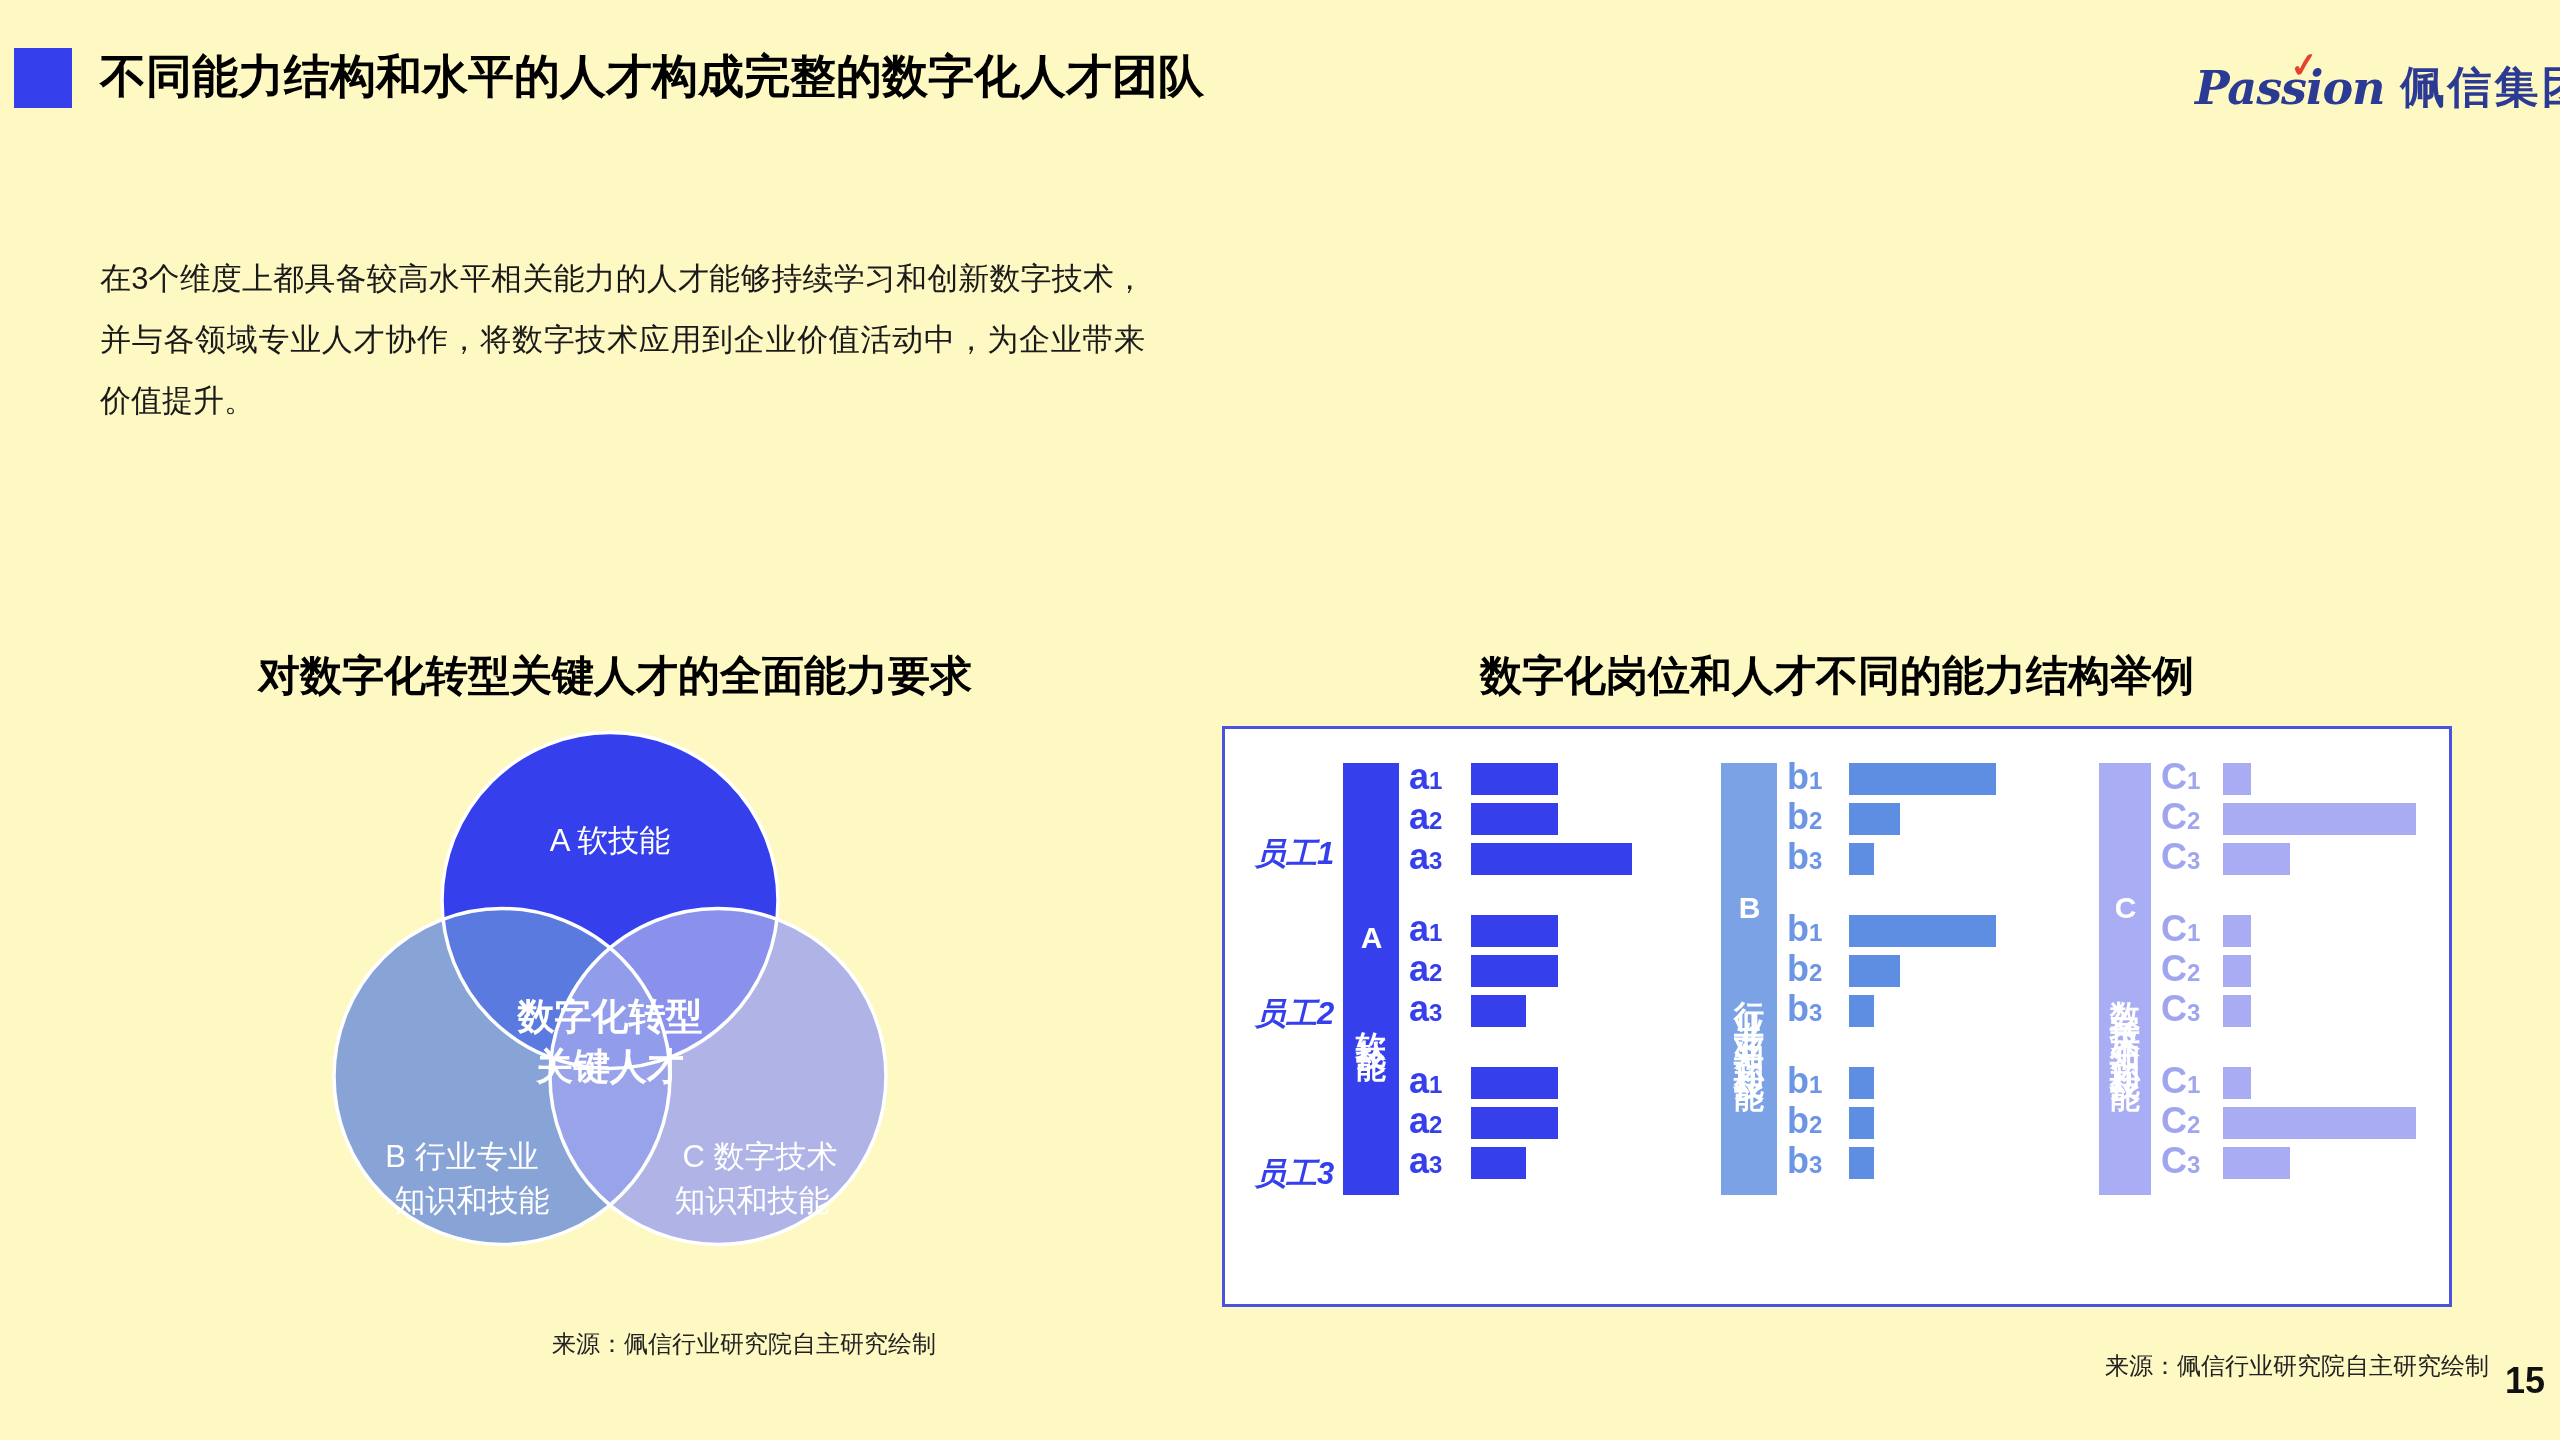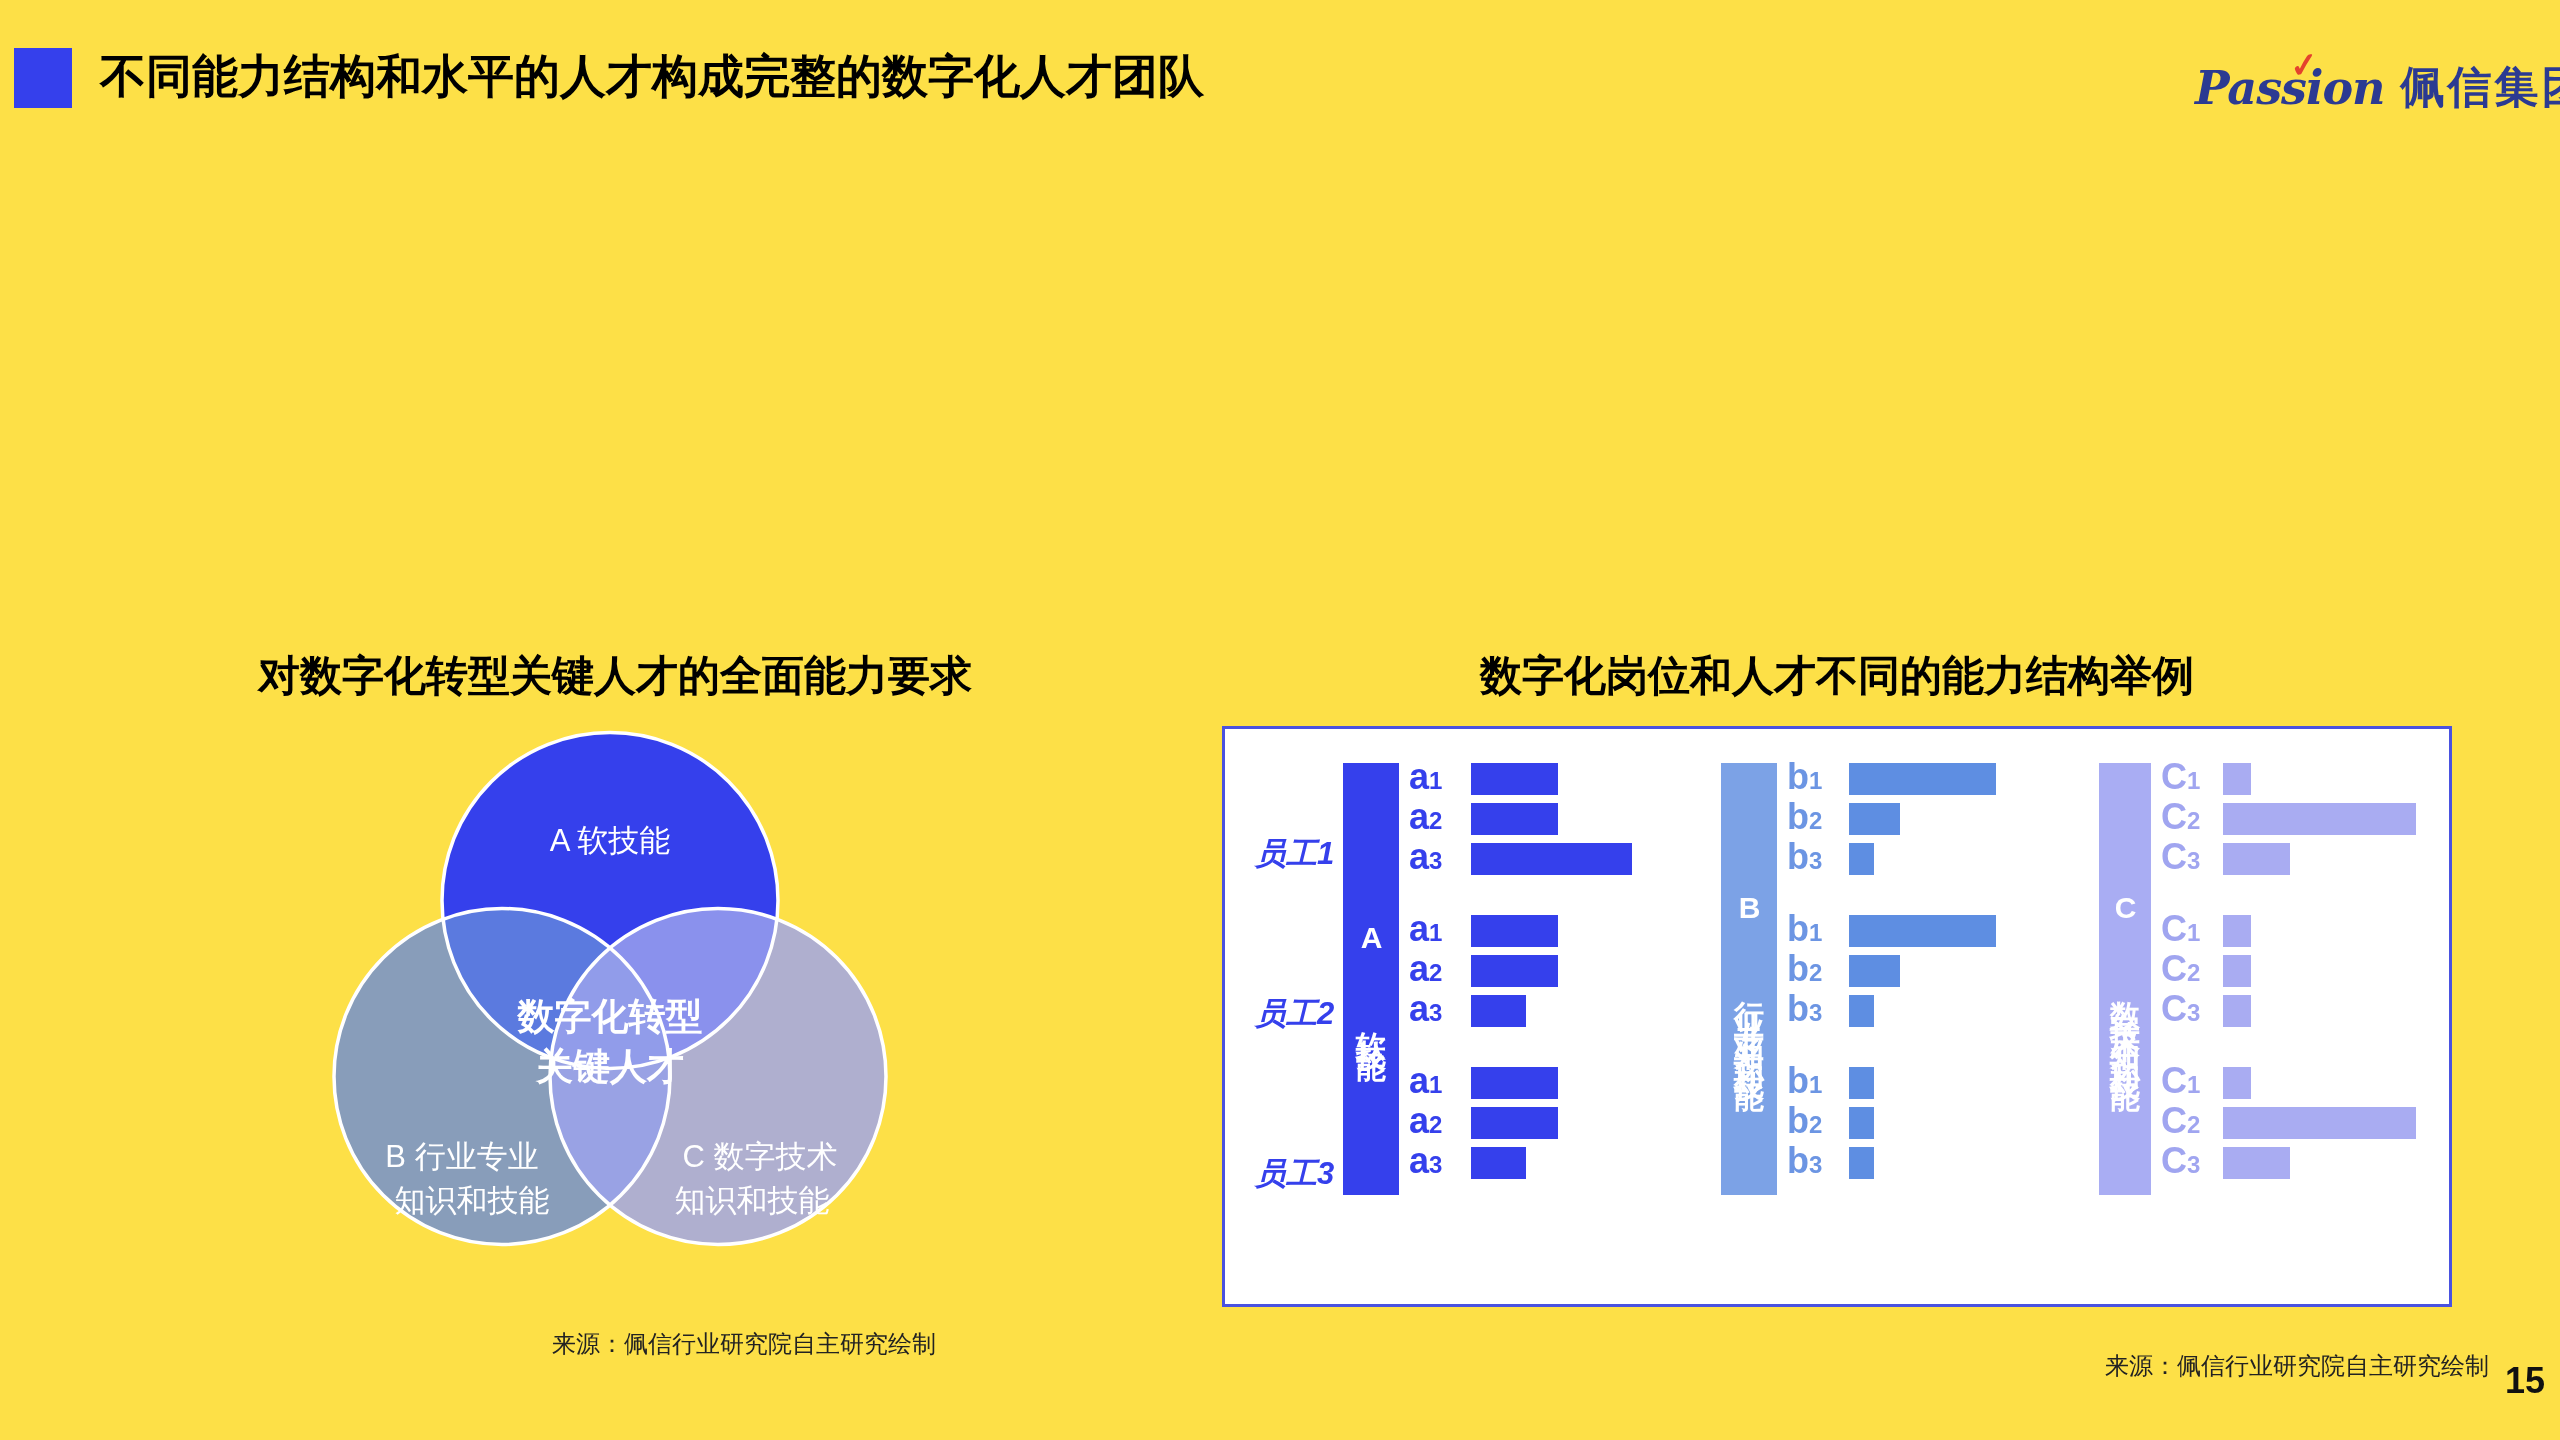--- a/index.html
+++ b/index.html
@@ -1,18 +1,18 @@
 <!DOCTYPE html>
 <html><head>
 <meta charset="utf-8">
 <style>
   * { margin:0; padding:0; box-sizing:border-box; }
   html,body { background:#ffffff; }
   .slide {
-    position:relative; width:2560px; height:1440px; background:#fde047;
+    position:relative; width:2560px; height:1440px; background:#fef9c3;
     font-family:"Liberation Sans", sans-serif; overflow:hidden; color:#1a1a1a;
   }
 
   
   .header-square { position:absolute; left:14px; top:48px; width:58px; height:60px; background:#3540EC; }
   .slide-title {
     position:absolute; left:100px; top:46px; font-size:46px; font-weight:800;
     color:#000; letter-spacing:0px; white-space:nowrap;
   }
   .logo { position:absolute; left:2195px; top:58px; display:flex; align-items:center; gap:16px; }
@@ -81,20 +81,21 @@
 
   <div class="logo">
     <span class="logo-en">
       <span>Passion</span>
       <span class="logo-check">✓</span>
     </span>
     <span class="logo-cn">佩信集团</span>
   </div>
 
   <div class="body-col col-left">
+    <p>在3个维度上都具备较高水平相关能力的人才能够持续学习和创新数字技术，并与各领域专业人才协作，将数字技术应用到企业价值活动中，为企业带来价值提升。</p>
   </div>
   <div class="body-col col-right">
   </div>
 
   <div class="chart-title right">数字化岗位和人才不同的能力结构举例</div>
   <div class="chart-title left">对数字化转型关键人才的全面能力要求</div>
 
   <div class="venn-wrap">
     <svg viewBox="0 0 600 560">
       <circle cx="300" cy="172" r="168" fill="#3540EC"></circle>

